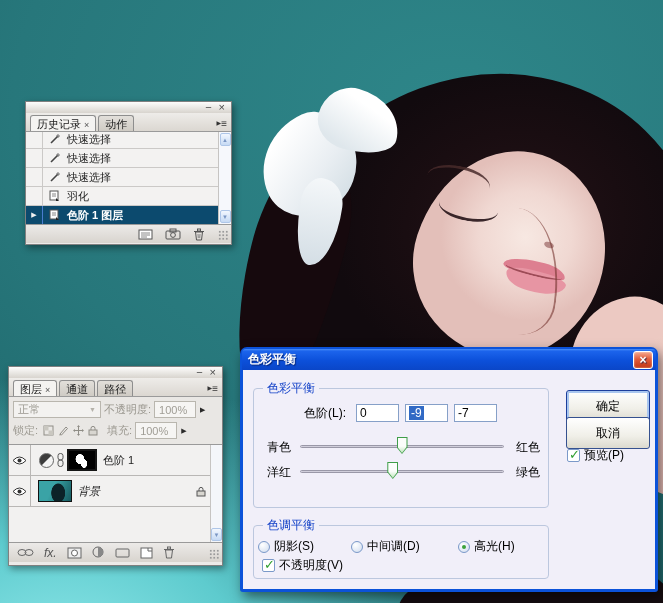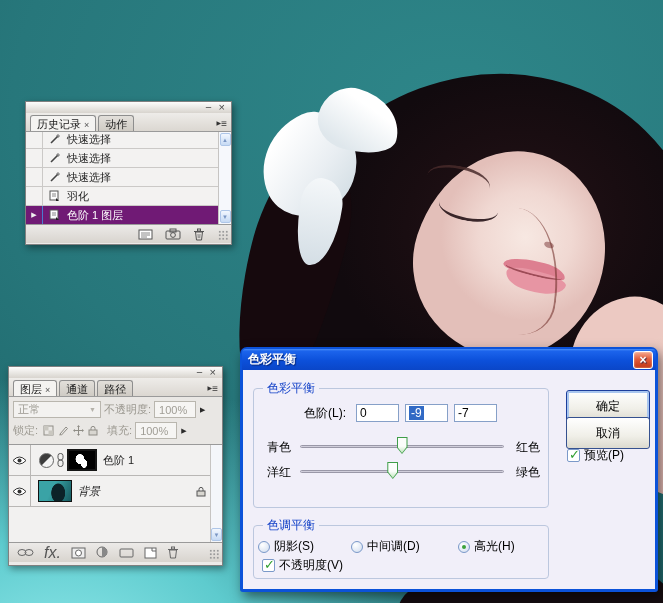--- a/index.html
+++ b/index.html
@@ -77,21 +77,21 @@
 
   
   .history-panel{left:25px;top:101px;width:207px;height:144px;}
   .hist-list{position:relative;background:#f3f2f1;height:93px;border-bottom:1px solid #9a9a9a;overflow:hidden;}
   .hist-rows{margin-top:-2px;}
   .hist-row{display:flex;align-items:center;height:19px;border-bottom:1px solid #cbc9c7;padding-right:13px;}
   .hist-well{width:17px;height:100%;border-right:1px solid #cbc9c7;flex:none;
     display:flex;align-items:center;justify-content:center;}
   .hist-ico{width:22px;display:flex;justify-content:center;flex:none;}
   .hist-label{padding-left:2px;white-space:nowrap;}
-  .hist-row.selected{background:#701a75;color:#fff;border-bottom-color:#316ac5;}
+  .hist-row.selected{background:#0c4a6e;color:#fff;border-bottom-color:#316ac5;font-weight:bold;}
   .hist-row.selected .hist-well{border-right-color:#4a7ccf;}
   .hist-marker{font-size:7px;color:#f0f0f0;}
   .hist-scroll{position:absolute;right:0;top:0;bottom:0;width:13px;
     border-left:1px solid #c6c4c2;background:#f6f8fc;display:flex;flex-direction:column;justify-content:space-between;}
   .hist-bottom{height:18px;display:flex;align-items:center;justify-content:flex-end;gap:12px;
     padding:0 26px 0 0;background:linear-gradient(#eceae8,#d8d4ce);position:relative;}
 
   
   .layers-panel{left:8px;top:366px;width:215px;height:200px;}
   .lyr-controls{padding:2px 4px 3px;border-bottom:1px solid #9a9a9a;background:#e9e7e4;}
@@ -123,21 +123,21 @@
     background:
      radial-gradient(ellipse 11px 15px at 60% 60%, #0c2228 0 60%, rgba(0,0,0,0) 66%),
      linear-gradient(115deg,#3aa3a6 0 40%,#2a8589 65%,#17585e 100%);}
   .lyr-name{margin-left:6px;white-space:nowrap;}
   .lyr-name.italic{font-style:italic;}
   .lyr-lock{margin-left:auto;}
   .lyr-scroll{position:absolute;right:0;top:0;bottom:0;width:12px;border-left:1px solid #c6c4c2;
     background:#f4f6fa;display:flex;flex-direction:column;justify-content:flex-end;}
   .lyr-bottom{height:19px;display:flex;align-items:center;gap:10px;padding:0 8px;
     background:linear-gradient(#eceae8,#d8d4ce);position:relative;}
-  .fx-label{font-style:italic;font-size:16px;color:#555;}
+  .fx-label{font-style:italic;font-size:12px;color:#555;}
 
   
   .dialog{position:absolute;left:240px;top:347px;width:418px;height:245px;z-index:10;
     border:3px solid #0b52d9;border-radius:7px 7px 3px 3px;background:#f1eff9;
     box-shadow:3px 5px 12px rgba(0,0,0,.5);font-size:12px;color:#000;}
   .dlg-title{height:21px;margin:-1px -1px 0;border-radius:4px 4px 0 0;
     background:linear-gradient(#4a8ef8 0%,#1c64ec 10%,#0c50da 55%,#0a46c8 100%);
     display:flex;align-items:center;color:#fff;font-weight:bold;font-size:12px;
     padding:0 3px 0 6px;text-shadow:1px 1px 1px rgba(0,20,80,.7);}
   .dlg-close{margin-left:auto;width:20px;height:18px;border:1px solid #fff;border-radius:3px;

